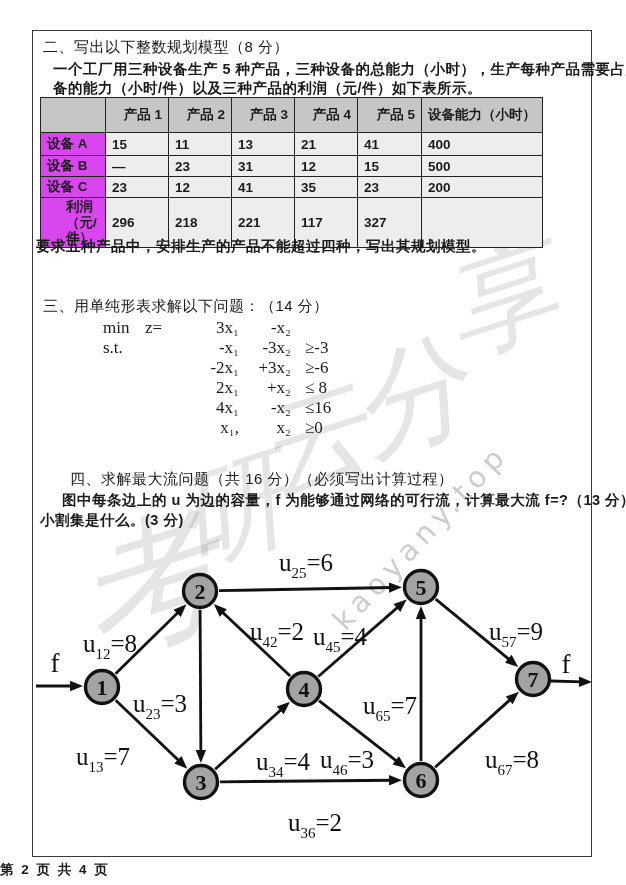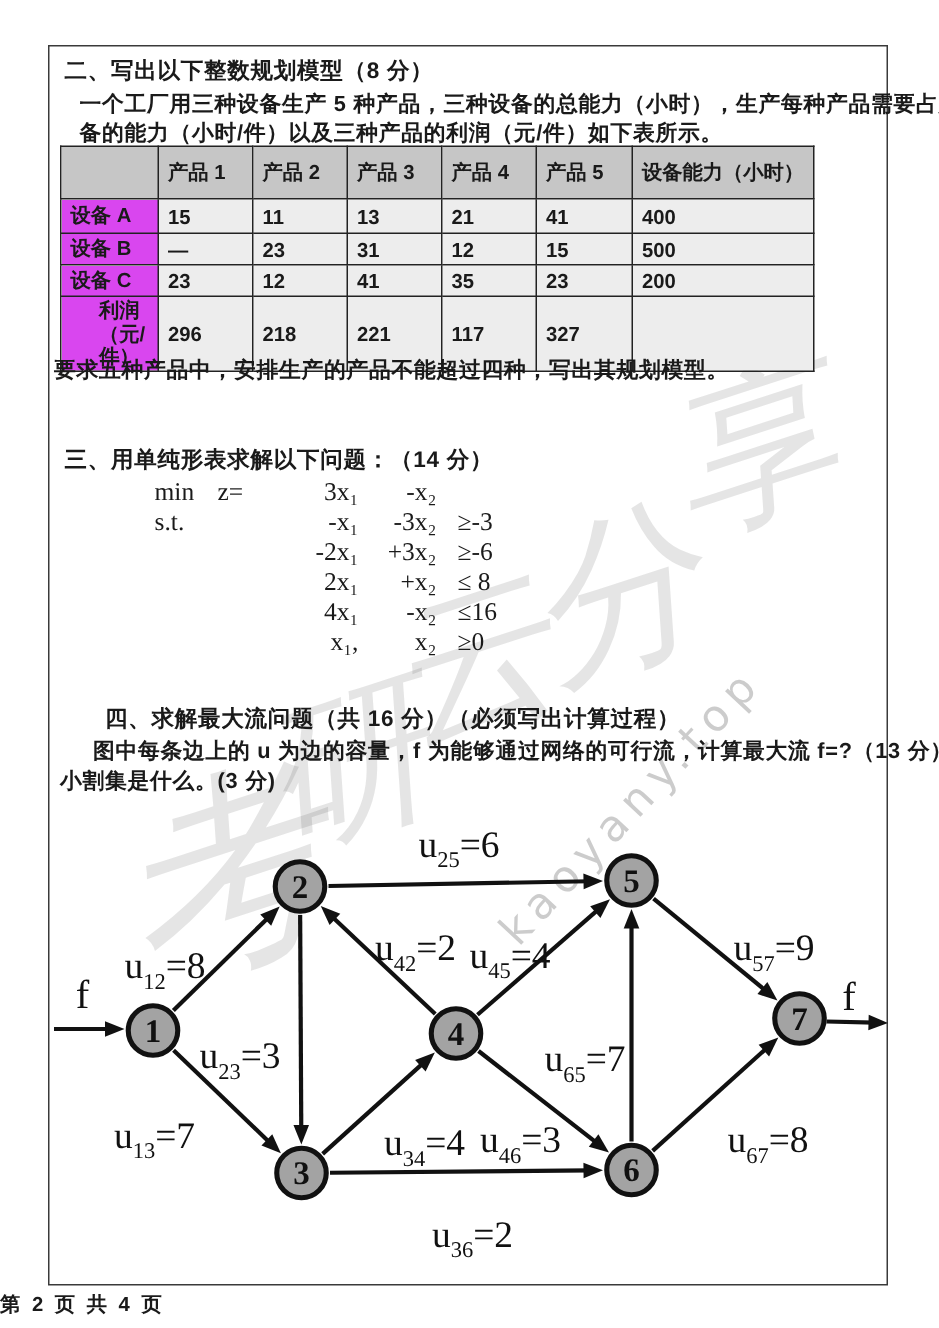--- a/index.html
+++ b/index.html
@@ -7,31 +7,31 @@
     width:626px;height:885px;position:relative;background:#ffffff;
     font-family:"Liberation Sans",sans-serif;color:#1a1a1a;overflow:hidden;
   }
   .abs{position:absolute;}
   
   .page-box{
     left:32px;top:30px;width:560px;height:827px;
     border:1.5px solid #3a3a3a;box-sizing:border-box;
   }
   .cn{font-weight:600;font-size:14.5px;letter-spacing:0.5px;white-space:nowrap;}
-  .title{font-size:15px;font-weight:700;}
+  .title{font-size:15px;font-weight:400;}
   
   table.prod{
     border-collapse:collapse;table-layout:fixed;
     font-size:13.5px;font-weight:600;
   }
   table.prod th,table.prod td{
     border:1.6px solid #222;padding:1px 6px;vertical-align:middle;
     overflow:hidden;
   }
-  table.prod thead th{background:#c6c6c6;text-align:left;font-weight:600;height:32px;}
+  table.prod thead th{background:#c6c6c6;text-align:right;font-weight:600;height:32px;}
   table.prod td.rowhead{background:#d946ef;text-align:left;font-weight:600;}
   table.prod td.val{background:#ededed;text-align:left;font-weight:600;}
   table.prod tr.r0 td{height:20px;}
   table.prod tr.r3 td{height:37px;}
   table.prod td.rowhead.wrap{white-space:normal;line-height:1.15;padding-left:25px;}
   
   .lp{
     display:grid;grid-template-columns:50px 42px 52px 52px 64px;
     font-family:"Liberation Serif",serif;font-size:17px;line-height:20px;
     white-space:pre;

